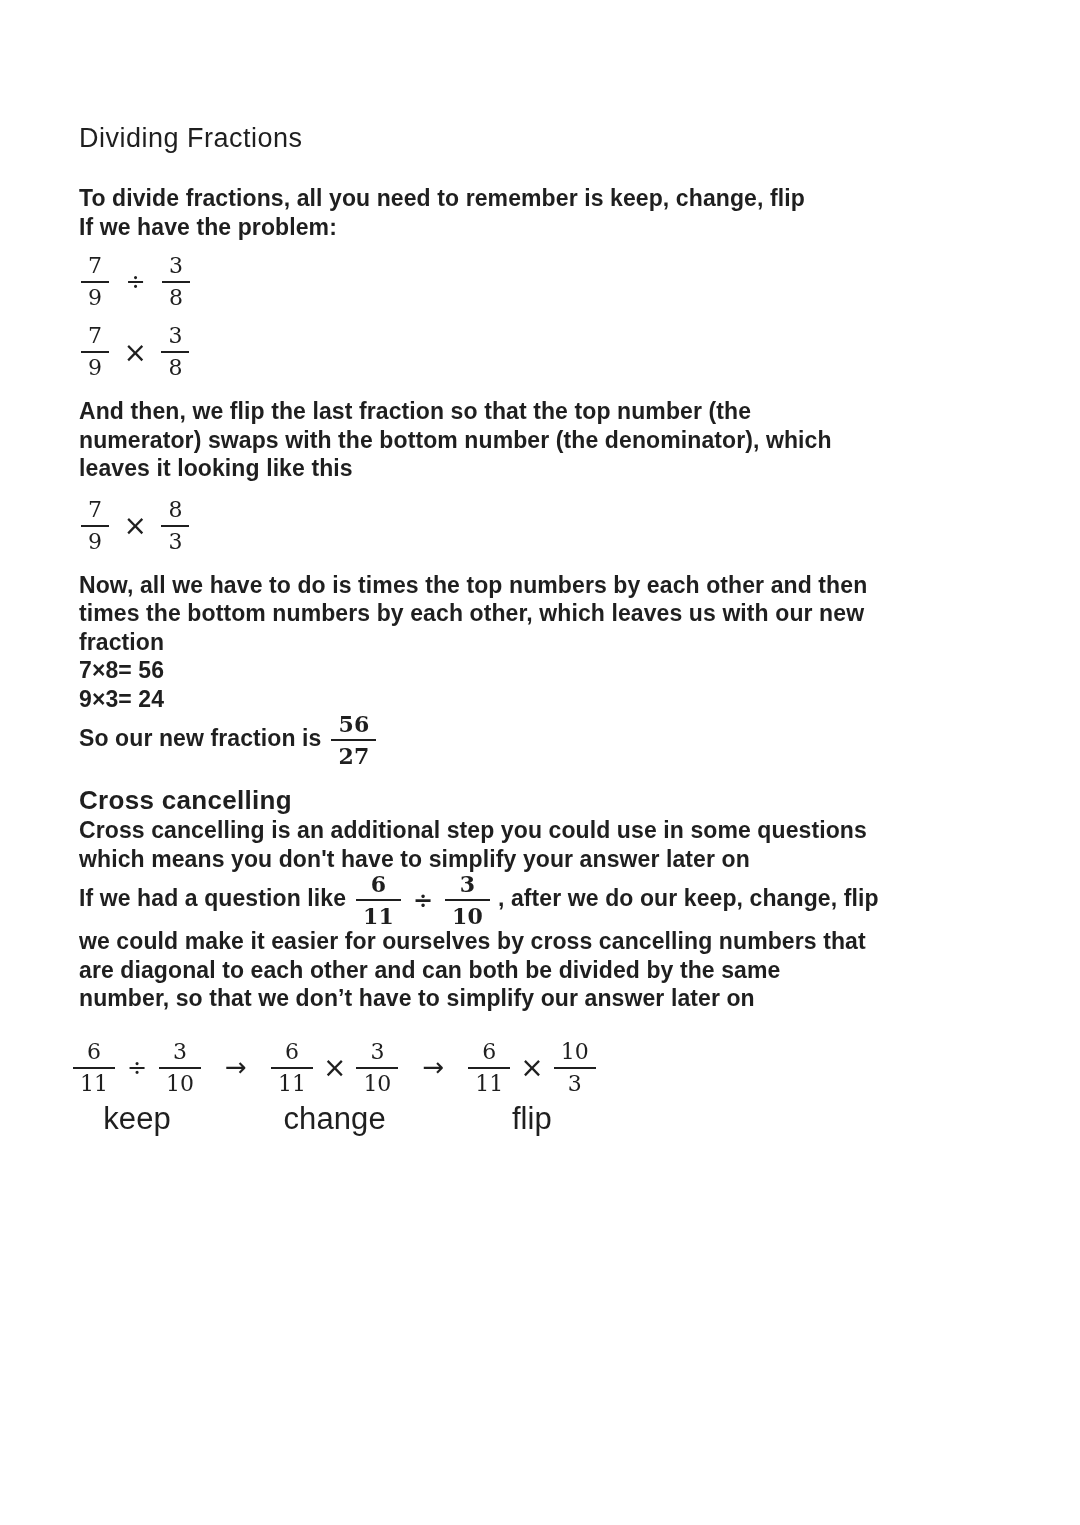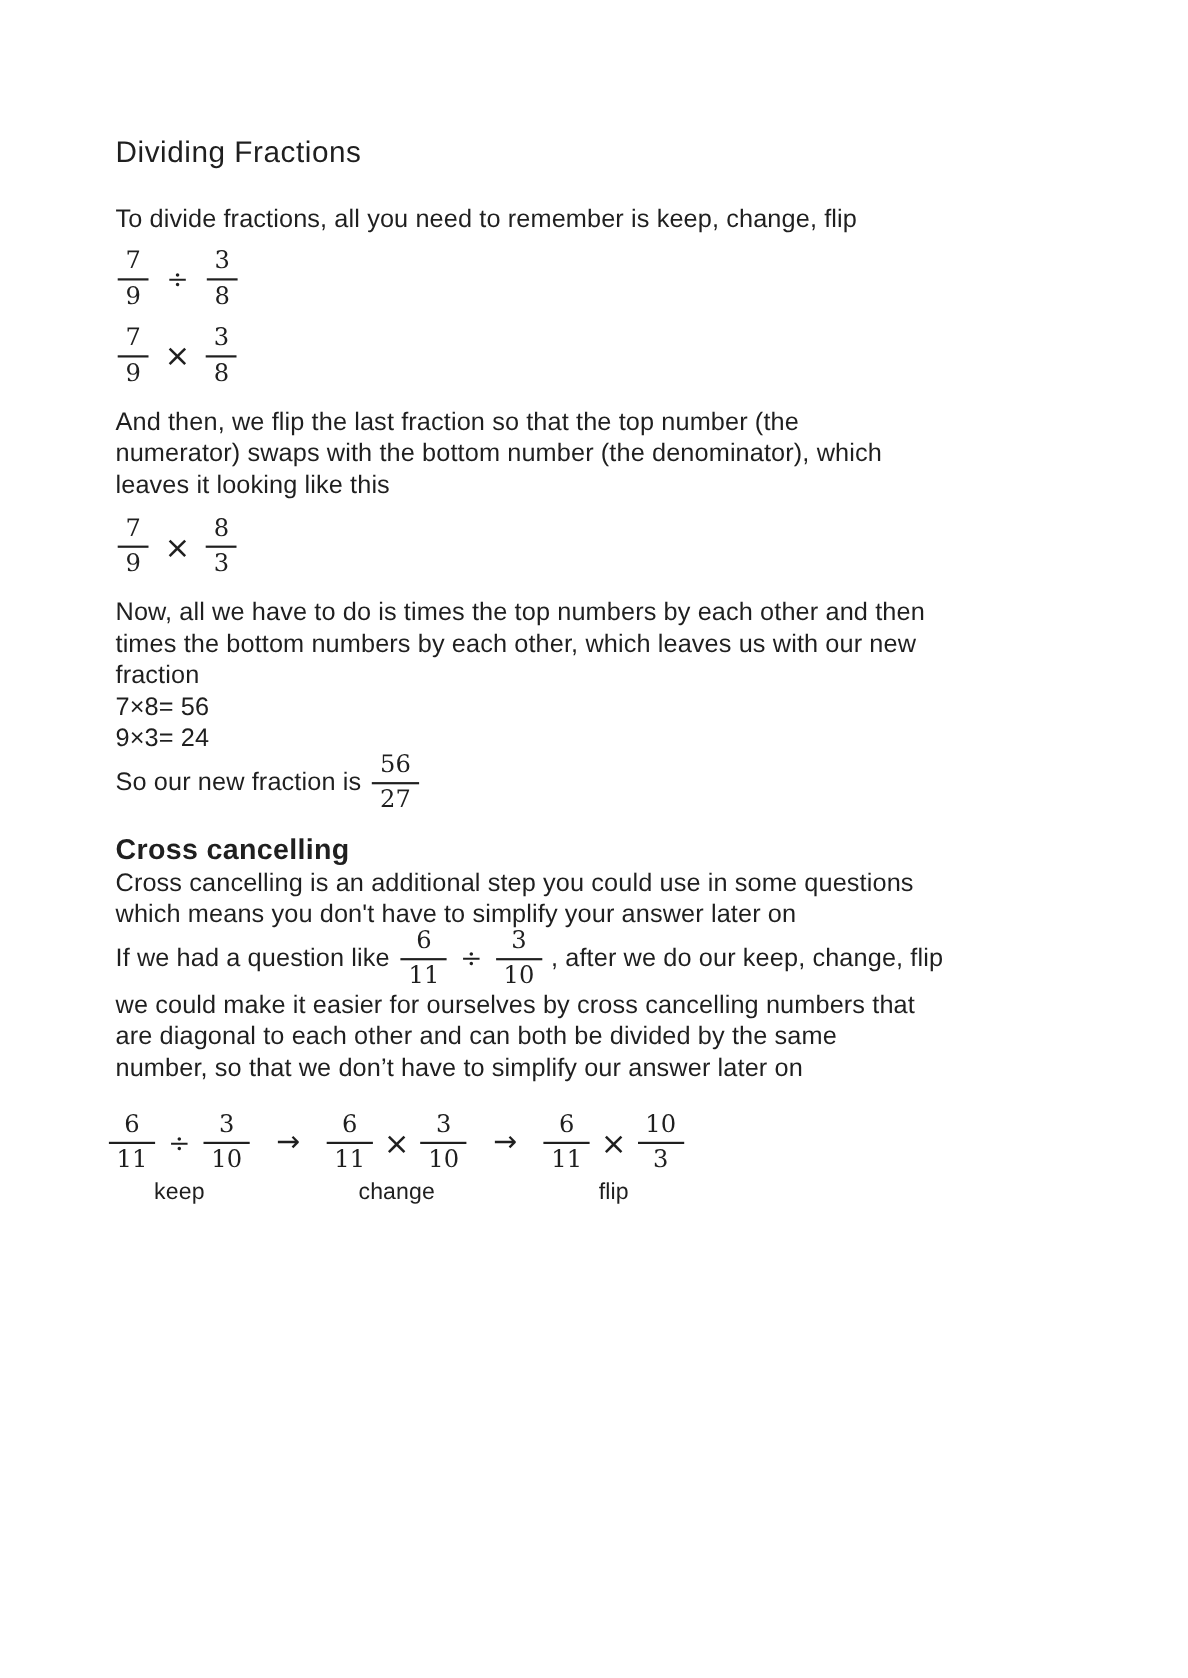--- a/index.html
+++ b/index.html
@@ -2,31 +2,31 @@
 <html><head>
 <meta charset="utf-8">
 <style>
   html, body { margin:0; padding:0; background:#ffffff; }
   body {
     width:1080px; height:1525px;
     font-family:"Liberation Sans", sans-serif;
     color:#1f1f1f;
     overflow:hidden;
   }
-  .page { padding:122px 96px 0 105px; }
+  .page { padding:122px 96px 0 79px; }
   h1.doc-title {
     font-size:27px; font-weight:400; letter-spacing:0.5px;
     margin:0 0 30px 0; line-height:32px;
   }
   h2.section-heading {
     font-size:26px; font-weight:700; letter-spacing:0.3px;
     margin:18px 0 0 0; line-height:31px;
   }
   p.para {
-    font-size:23px; font-weight:400; letter-spacing:0.1px;
+    font-size:23px; font-weight:700; letter-spacing:0.1px;
     line-height:28.5px; margin:0; max-width:845px;
   }
   .ml { white-space:pre-wrap; }
   .mt30 { margin-top:30px; }
   .mt20 { margin-top:20px; }
   .mt14 { margin-top:14px; }
   .mt4  { margin-top:4px; }
 
   
   .frac {
@@ -45,35 +45,36 @@
 
   .inline-frac-wrap { display:inline-block; vertical-align:middle; margin:0 6px 0 8px; white-space:nowrap; }
 
   
   .kcf-row {
     display:flex; align-items:flex-start; gap:22px;
     margin:28px 0 0 -8px;
   }
   .kcf-group { display:flex; flex-direction:column; align-items:center; }
   .kcf-eq { display:flex; align-items:center; }
-  .kcf-label { margin-top:6px; font-size:21px; letter-spacing:0.1px; }
+  .kcf-label { margin-top:6px; font-size:31px; letter-spacing:0.1px; }
   .kcf-arrow {
     font-family:"DejaVu Sans", sans-serif; font-size:26px;
     margin-top:13px; line-height:1;
   }
 </style>
 </head>
 <body>
 
 <div class="page">
 
   <h1 class="doc-title">Dividing Fractions</h1>
 
   <p class="para">To divide fractions, all you need to remember is keep, change, flip</p>
 
+  <p class="para mt30">If we have the problem:</p>
 
   <div class="equation">
     <span class="frac">
       <span class="num">7</span>
       <span class="den">9</span>
     </span>
     <span class="op op-div">÷</span>
     <span class="frac">
       <span class="num">3</span>
       <span class="den">8</span>

